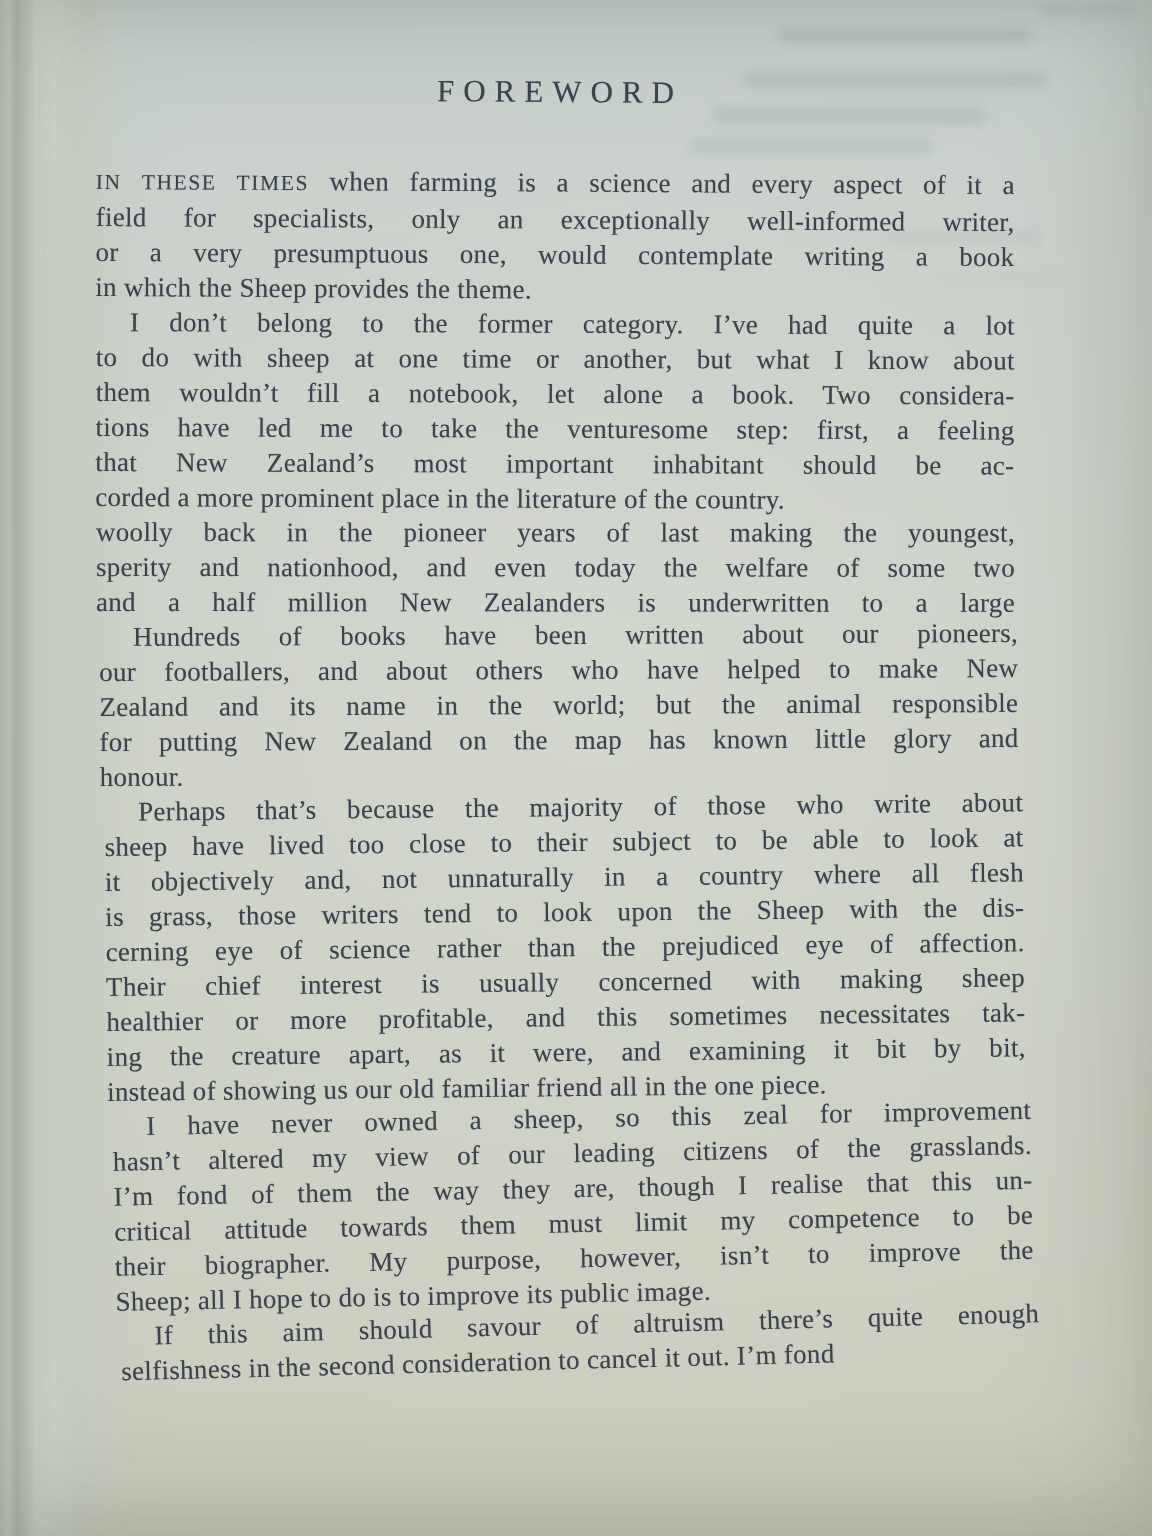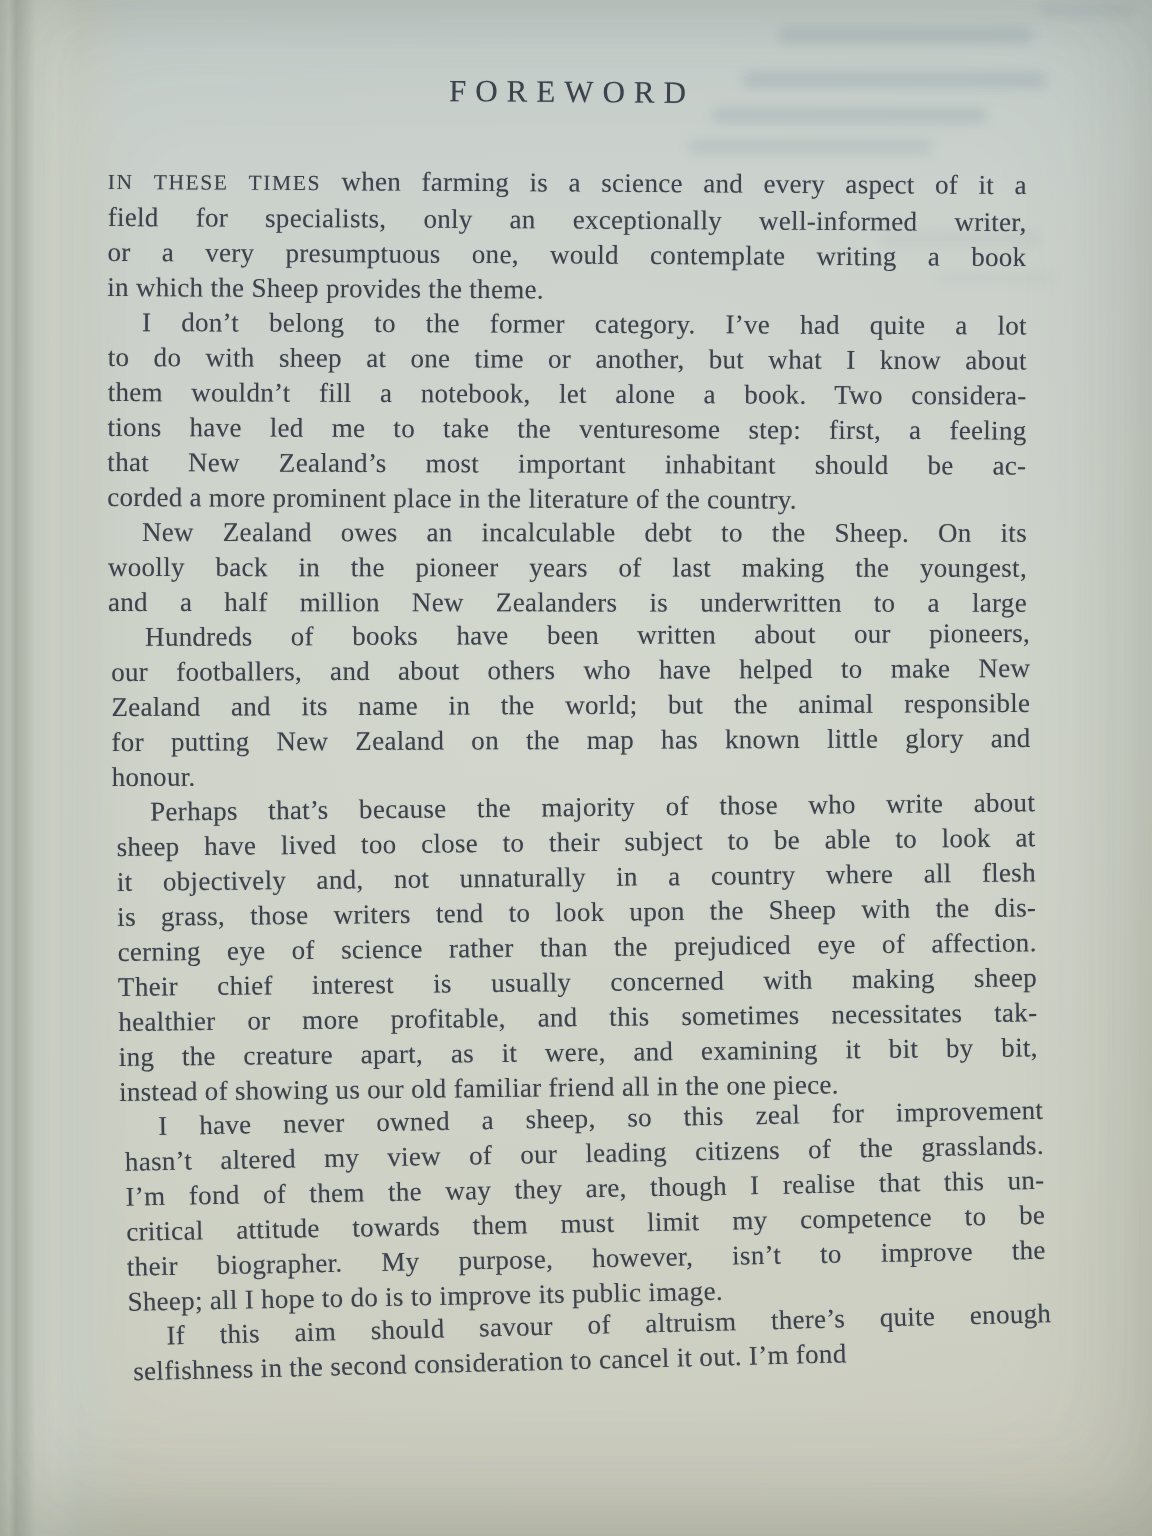--- a/index.html
+++ b/index.html
@@ -66,21 +66,21 @@
   .g2 { left: 778px;  top: 28px;  width: 255px; height: 15px; opacity: .75; }
   .g3 { left: 742px;  top: 72px;  width: 305px; height: 16px; opacity: .80; }
   .g4 { left: 712px;  top: 108px; width: 275px; height: 15px; opacity: .75; }
   .g5 { left: 688px;  top: 140px; width: 245px; height: 14px; opacity: .65; }
   .g6 { left: 880px;  top: 232px; width: 160px; height: 13px; opacity: .30; }
   .g7 { left: 935px;  top: 272px; width: 120px; height: 12px; opacity: .22; }
 
   
   .content {
     position: absolute;
-    left: 108px; top: 74px;
+    left: 96px; top: 74px;
     width: 919px;
     color: var(--ink);
     font-size: 27px;
     line-height: 35px;
     letter-spacing: 0.3px;
     text-shadow: 0 0 1px rgba(61,67,77,0.38);
   }
   h1.title {
     margin: 0 0 54px 0;
     text-align: center;
@@ -138,22 +138,22 @@
         </div>
         <div class="para para-1">
           <div class="line indent">I don’t belong to the former category. I’ve had quite a lot</div>
           <div class="line">to do with sheep at one time or another, but what I know about</div>
           <div class="line">them wouldn’t fill a notebook, let alone a book. Two considera-</div>
           <div class="line">tions have led me to take the venturesome step: first, a feeling</div>
           <div class="line">that New Zealand’s most important inhabitant should be ac-</div>
           <div class="line last">corded a more prominent place in the literature of the country.</div>
         </div>
         <div class="para para-2">
-          <div class="line indent">New Zealand owes an incalculable debt to the Sheep. On its</div>
           <div class="line">woolly back in the pioneer years of last making the youngest,</div>
+          <div class="line">sperity and nationhood, and even today the welfare of some two</div>
           <div class="line">and a half million New Zealanders is underwritten to a large</div>
         </div>
         <div class="para para-3">
           <div class="line indent">Hundreds of books have been written about our pioneers,</div>
           <div class="line">our footballers, and about others who have helped to make New</div>
           <div class="line">Zealand and its name in the world; but the animal responsible</div>
           <div class="line">for putting New Zealand on the map has known little glory and</div>
           <div class="line last">honour.</div>
         </div>
         <div class="para para-4">

